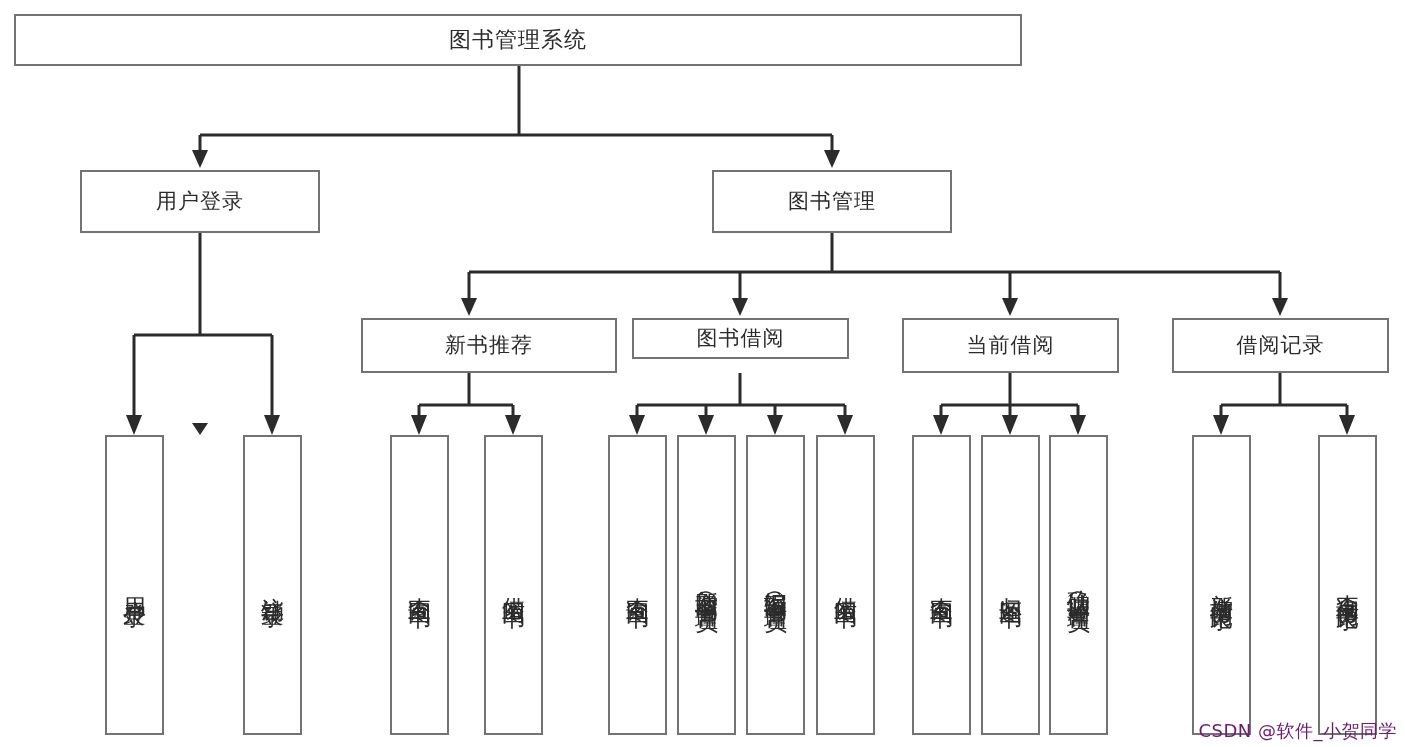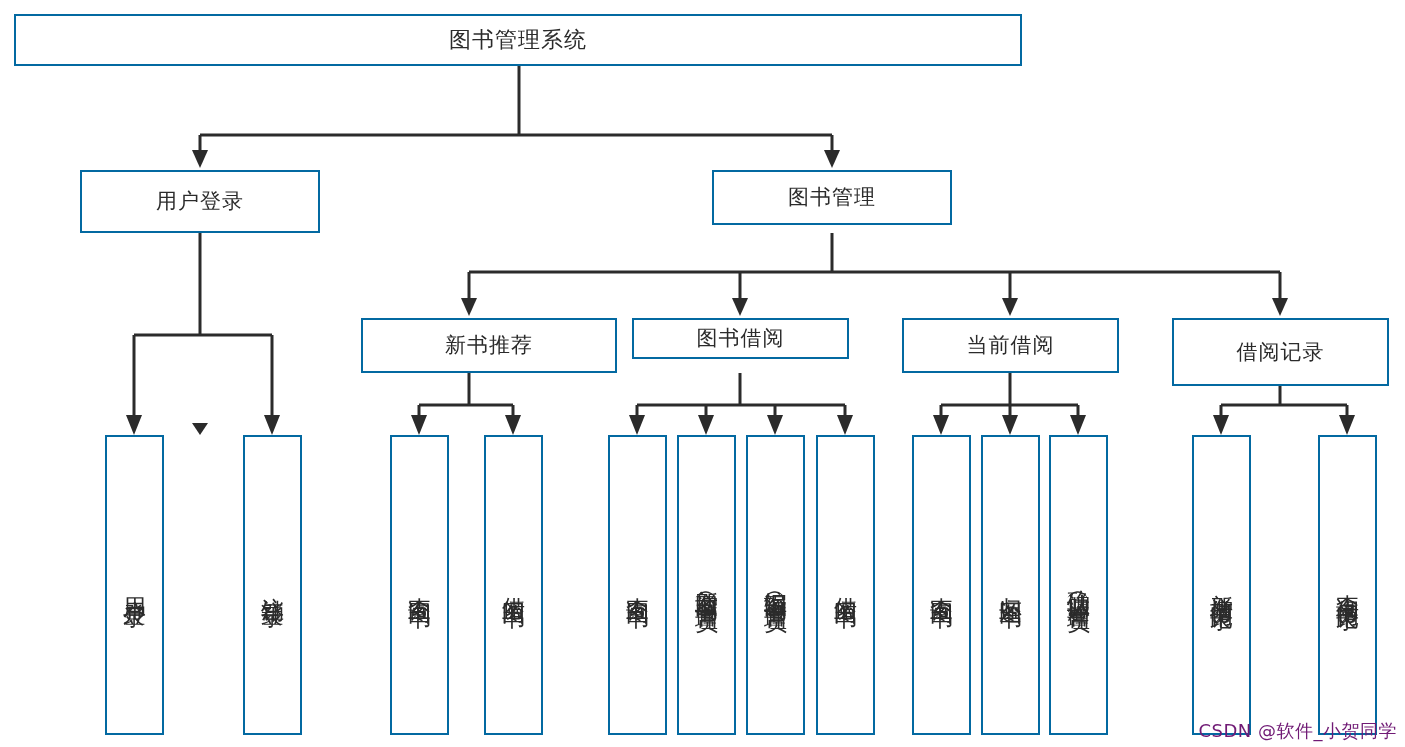--- a/index.html
+++ b/index.html
@@ -8,21 +8,21 @@
     background:#ffffff;
     font-family:"DejaVu Sans","Liberation Sans",sans-serif;
     overflow:hidden;
   }
   #diagram{position:relative;width:1405px;height:747px;}
   svg.connectors{position:absolute;left:0;top:0;width:1405px;height:747px;pointer-events:none;}
 
   .node{
     position:absolute;
     box-sizing:border-box;
-    border:2px solid #0369a1;
+    border:2px solid #737373;
     background:#ffffff;
     display:flex;
     align-items:center;
     justify-content:center;
     color:#2b2b2b;
   }
   .node .label{
     white-space:nowrap;
     line-height:1.25;
   }
@@ -134,34 +134,34 @@
     </g>
   </svg>
 
   <div class="node h root" style="left:14px;top:14px;width:1008px;height:52px;">
     <span class="label">图书管理系统</span>
   </div>
 
   <div class="node h" style="left:80px;top:170px;width:240px;height:63px;">
     <span class="label">用户登录</span>
   </div>
-  <div class="node h" style="left:712px;top:170px;width:240px;height:55px;">
+  <div class="node h" style="left:712px;top:170px;width:240px;height:63px;">
     <span class="label">图书管理</span>
   </div>
 
   <div class="node h" style="left:361px;top:318px;width:256px;height:55px;">
     <span class="label">新书推荐</span>
   </div>
   <div class="node h" style="left:632px;top:318px;width:217px;height:41px;">
     <span class="label">图书借阅</span>
   </div>
   <div class="node h" style="left:902px;top:318px;width:217px;height:55px;">
     <span class="label">当前借阅</span>
   </div>
-  <div class="node h" style="left:1172px;top:318px;width:217px;height:68px;">
+  <div class="node h" style="left:1172px;top:318px;width:217px;height:55px;">
     <span class="label">借阅记录</span>
   </div>
 
   <div class="node v" style="left:105px;top:435px;width:59px;height:300px;">
     <span class="label">用户登录</span>
   </div>
   <div class="node v" style="left:243px;top:435px;width:59px;height:300px;">
     <span class="label">注销登录</span>
   </div>
 

